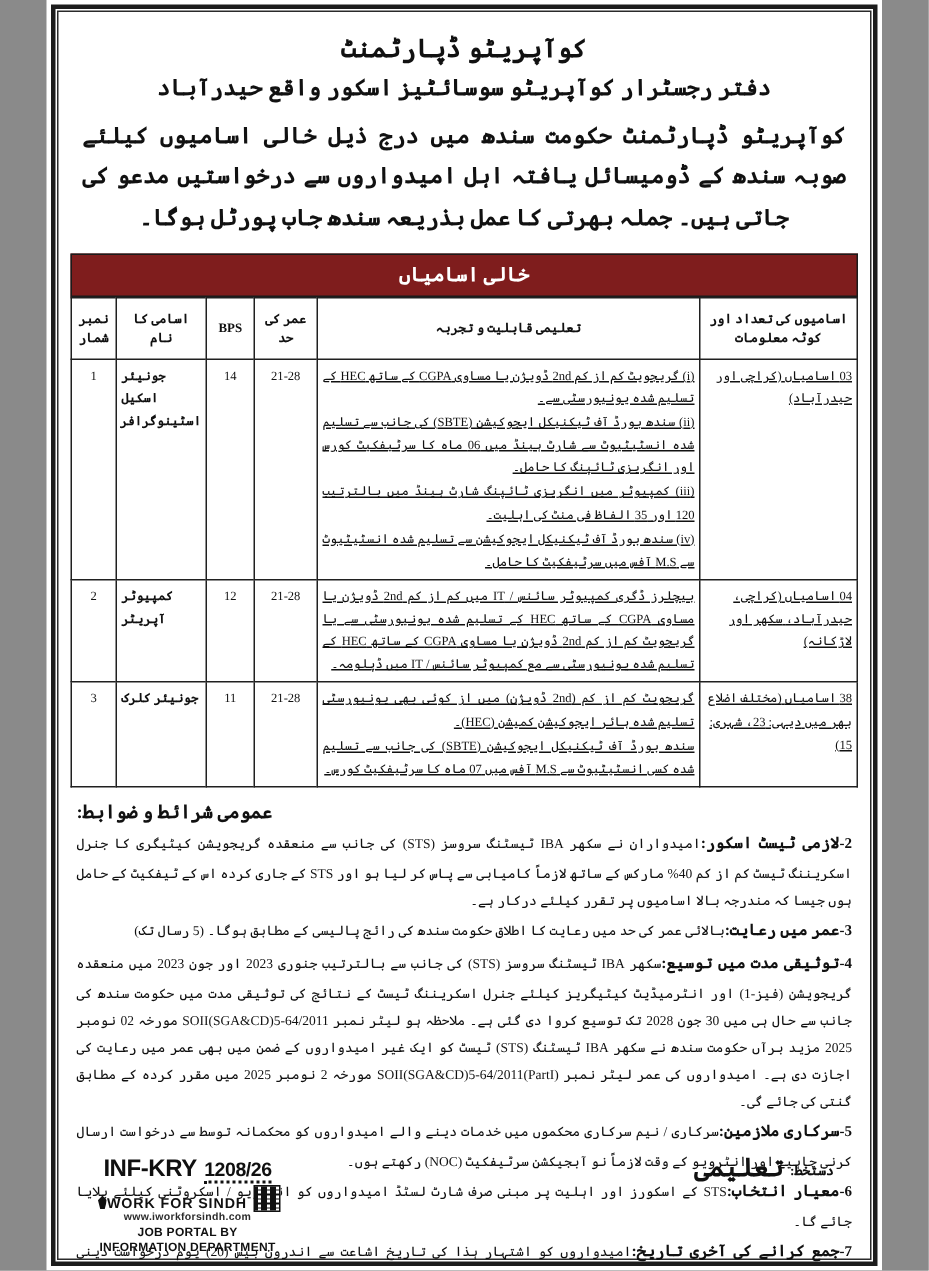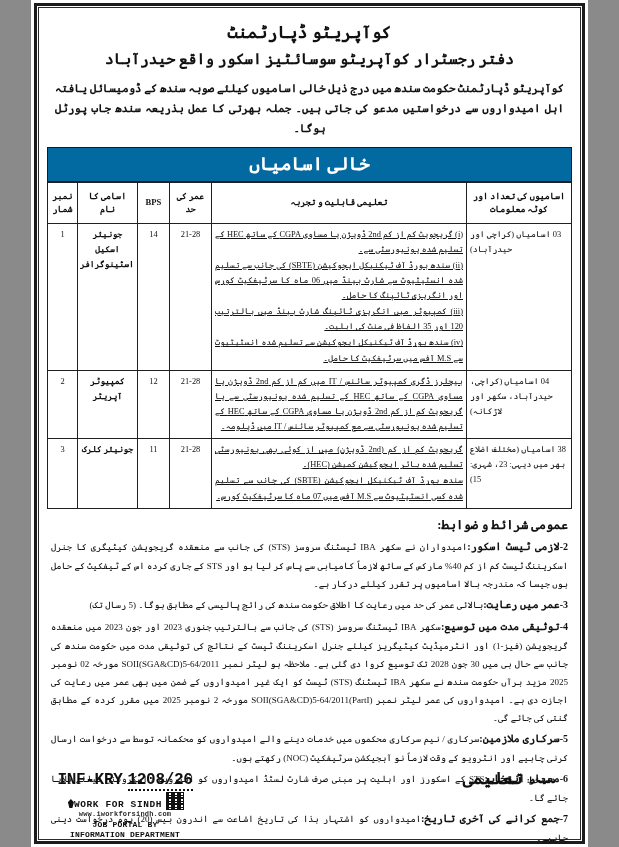--- a/index.html
+++ b/index.html
@@ -55,32 +55,32 @@
     font-size: 15px;
     font-weight: bold;
     line-height: 1.6;
     direction: rtl;
     margin-top: 1px;
   }
   .intro-para {
     direction: rtl;
     text-align: justify;
     text-align-last: center;
-    font-size: 11px;
+    font-size: 15px;
     line-height: 1.85;
     margin: 7px 4px 6px 4px;
     font-weight: 600;
   }
 
   
   .banner {
-    background: #0369a1;
+    background: #7f1d1d;
     color: #ffffff;
     text-align: center;
-    font-size: 18px;
+    font-size: 13px;
     font-weight: bold;
     letter-spacing: 2px;
     padding: 5px 0 6px 0;
     margin: 0 0 0 0;
     border: 1px solid #1b1b1b;
     direction: rtl;
   }
 
   
   table.vac {
@@ -111,50 +111,51 @@
   .col-edu   { width: auto; }
   .col-quota { width: 105px; }
 
   td.c-sr, td.c-bps, td.c-age {
     text-align: center;
     vertical-align: middle;
     font-size: 10px;
     font-family: "Liberation Serif", serif;
   }
   td.c-post {
-    text-align: center;
+    text-align: left;
     vertical-align: middle;
     font-size: 9.5px;
     font-weight: bold;
     line-height: 1.7;
   }
   td.c-edu {
     text-align: justify;
     direction: rtl;
     padding: 4px 5px 4px 5px;
     text-decoration: underline;
   }
   td.c-edu .line { display: block; margin-bottom: 1px; }
   td.c-quota {
-    text-align: left;
+    text-align: right;
     vertical-align: top;
     padding-top: 5px;
     font-size: 9px;
     line-height: 1.9;
+    text-decoration: underline;
   }
   .lat { font-family: "Liberation Serif", serif; }
 
   
   .cond-wrap {
     direction: rtl;
     margin-top: 6px;
     padding: 2px 4px 0 4px;
   }
   .cond-title {
-    text-align: right;
+    text-align: left;
     font-size: 12.5px;
     font-weight: bold;
     letter-spacing: 0.4px;
     margin-bottom: 3px;
   }
   .cond-item {
     font-size: 9px;
     line-height: 2.0;
     text-align: justify;
     margin-bottom: 1px;
@@ -198,36 +199,36 @@
     margin-top: 4px;
     line-height: 1.5;
   }
   .inf-block {
     position: absolute;
     left: 6px;
     top: 12px;
     width: 156px;
     direction: ltr;
     text-align: center;
-    font-family: Liberation Mono, monospace;
+    font-family: Liberation Sans, sans-serif;
     color: #101010;
   }
   .inf-row1 {
     display: flex;
     align-items: baseline;
     justify-content: center;
     gap: 5px;
   }
   .inf-code {
     font-size: 16px;
     font-weight: bold;
     letter-spacing: -0.3px;
   }
   .inf-num {
-    font-size: 16px;
+    font-size: 13px;
     font-weight: bold;
     border-bottom: 2px dotted #111;
     letter-spacing: -0.3px;
   }
   .inf-row2 {
     display: flex;
     align-items: flex-end;
     justify-content: center;
     gap: 4px;
     margin-top: 1px;

